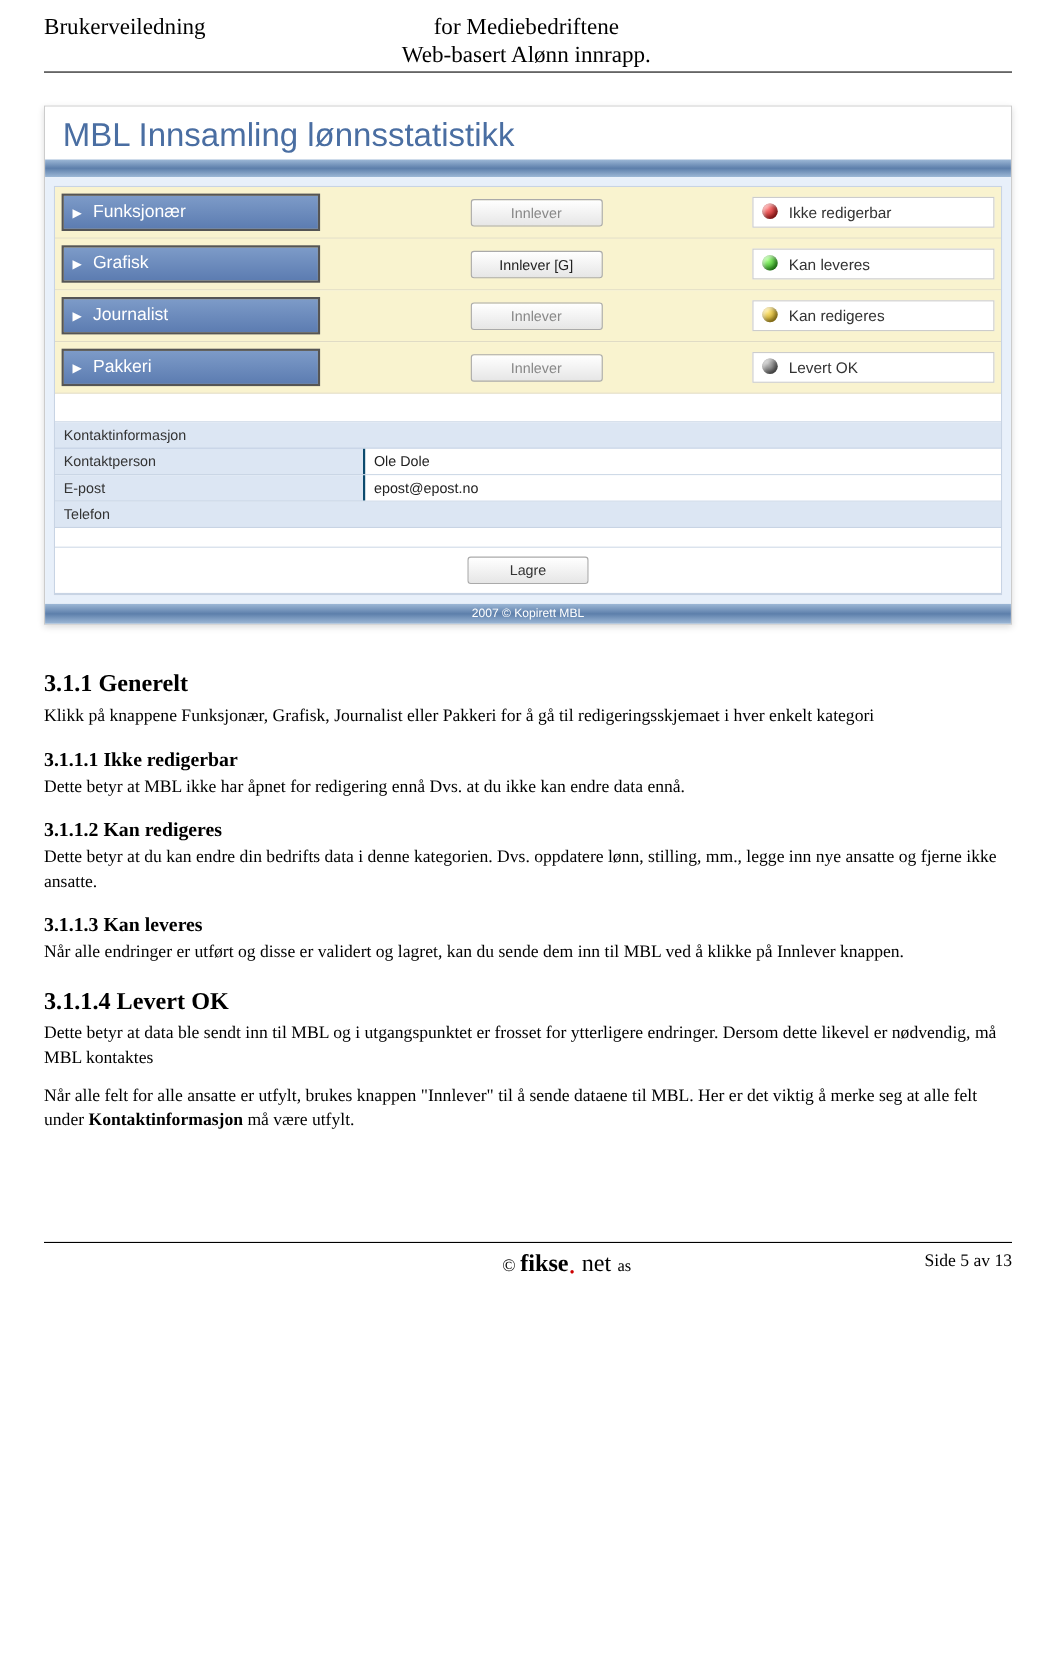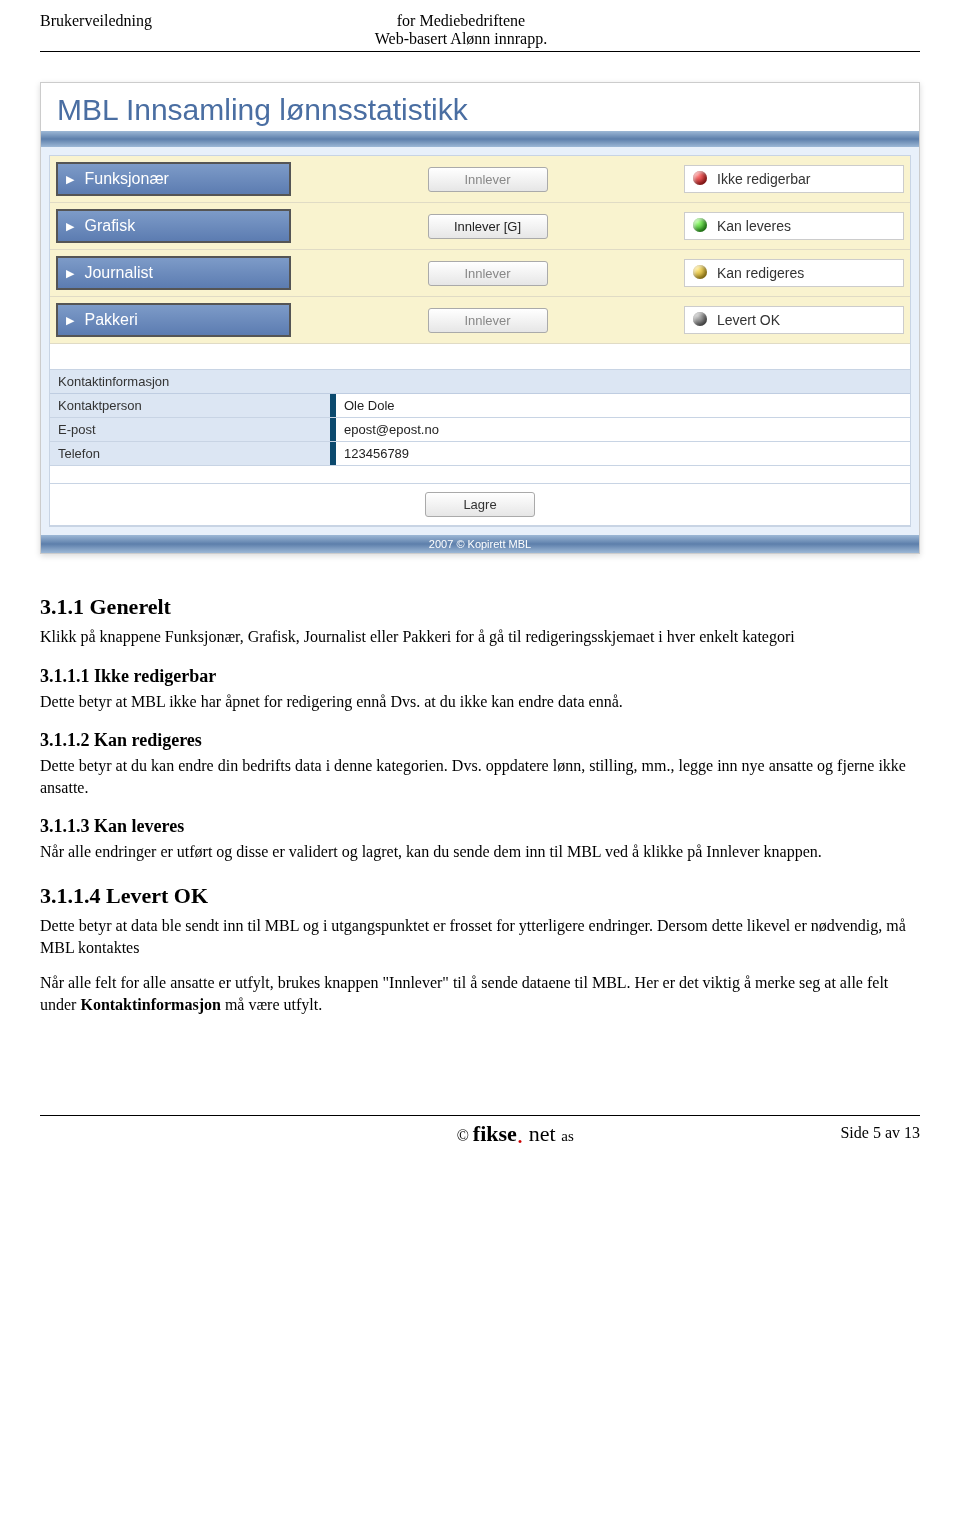--- a/index.html
+++ b/index.html
@@ -8,21 +8,21 @@
     font-size: 16px;
     color: #000;
     background: #fff;
     width: 960px;
     margin: 0 auto;
     padding: 12px 40px 30px 40px;
   }
   .doc-header {
     display: flex;
     justify-content: space-between;
-    font-size: 16px;
+    font-size: 21px;
     padding-bottom: 2px;
     gap: 24px;
   }
   .doc-header-center { text-align: center; flex: 1; }
   .doc-header-left { flex: 0 0 auto; }
   .doc-header-right { flex: 0 0 150px; }
   hr.header-rule { border: none; border-top: 1px solid #000; margin-top: 1px; }
 
   
   .screenshot {
@@ -127,21 +127,21 @@
   .kfield-label {
     width: 280px;
     padding: 4px 8px;
     color: #333;
   }
   .kfield-value {
     flex: 1;
     background: #fff;
     padding: 4px 8px;
     color: #222;
-    border-left: 6px solid #0c4a6e;
+    border-left: 2px solid #0c4a6e;
   }
   .lagre-row {
     display: flex;
     justify-content: center;
     padding: 8px;
     background: #fff;
     border-bottom: 1px solid #c8d4e4;
   }
   .lagre-btn {
     width: 110px;
@@ -275,21 +275,20 @@
       <div class="kfield">
         <div class="kfield-label">Kontaktperson</div>
         <div class="kfield-value">Ole Dole</div>
       </div>
       <div class="kfield">
         <div class="kfield-label">E-post</div>
         <div class="kfield-value">epost@epost.no</div>
       </div>
       <div class="kfield">
         <div class="kfield-label">Telefon</div>
-        <div class="kfield-value">123456789</div>
       </div>
 
       <div class="spacer-row" style="height:18px"></div>
 
       <div class="lagre-row">
         <button class="lagre-btn">Lagre</button>
       </div>
     </div>
   </div>
   <div class="ss-footer">2007 © Kopirett MBL</div>

